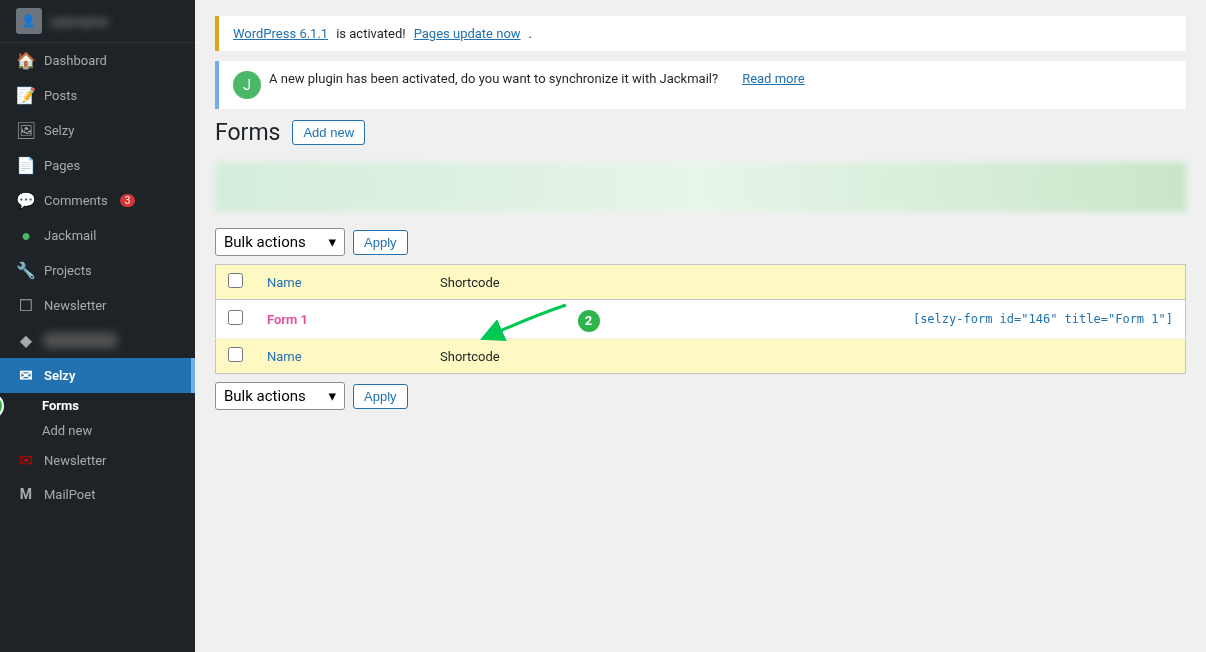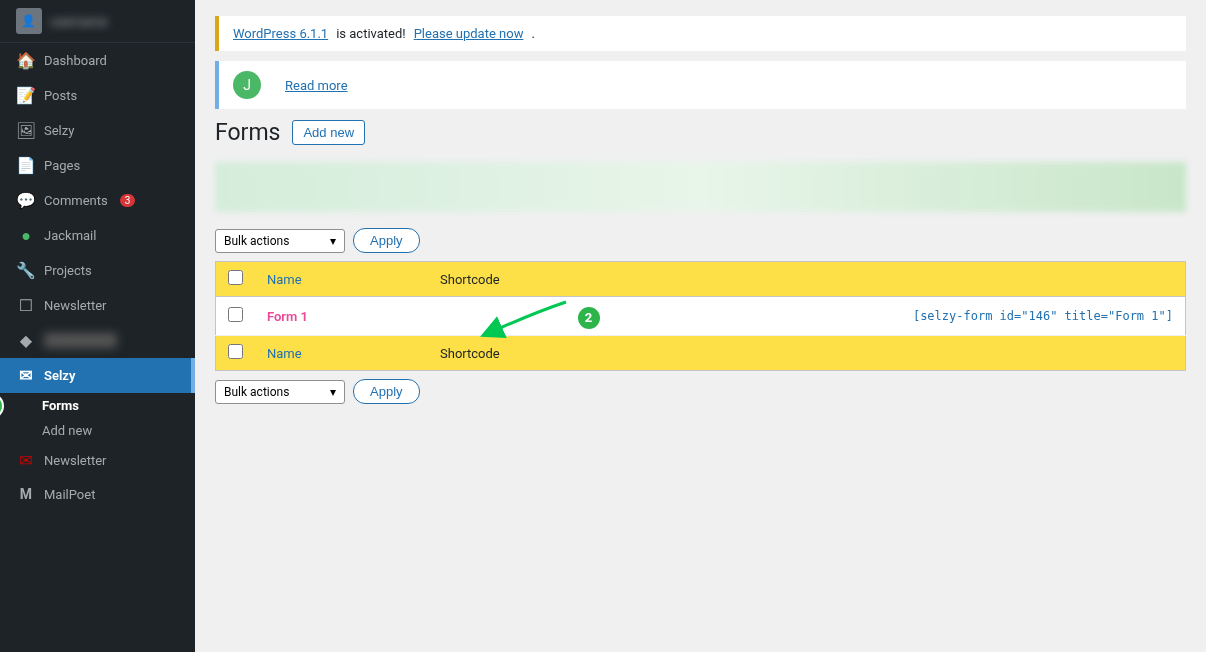--- a/index.html
+++ b/index.html
@@ -59,21 +59,21 @@
 
     
     .notice {
       background: #fff;
       border-left: 4px solid #72aee6;
       padding: 10px 14px;
       margin-bottom: 10px;
       font-size: 13px;
       color: #1d2327;
       display: flex;
-      align-items: center;
+      align-items: flex-start;
       gap: 8px;
     }
     .notice.update { border-left-color: #dba617; }
     .notice a { color: #2271b1; text-decoration: underline; }
     .notice-icon {
       width: 28px;
       height: 28px;
       border-radius: 50%;
       background: #4ab866;
       display: flex;
@@ -120,46 +120,46 @@
       display: flex;
       align-items: center;
       gap: 8px;
       margin-bottom: 8px;
     }
     .bulk-select {
       border: 1px solid #8c8f94;
       background: #fff;
       padding: 4px 8px;
       border-radius: 3px;
-      font-size: 12px;
+      font-size: 15px;
       cursor: pointer;
       display: flex;
       align-items: center;
       gap: 4px;
       min-width: 130px;
     }
     .btn-apply {
       border: 1px solid #2271b1;
       color: #2271b1;
       background: #fff;
-      padding: 4px 16px;
-      border-radius: 12px;
+      padding: 4px 10px;
+      border-radius: 3px;
       cursor: pointer;
       font-size: 13px;
     }
 
     
     .forms-table {
       width: 100%;
       border-collapse: collapse;
       background: #fff;
       border: 1px solid #c3c4c7;
     }
     .forms-table th {
-      background: #fde047;
+      background: #fef9c3;
       border-bottom: 1px solid #c3c4c7;
       padding: 8px 12px;
       text-align: left;
       font-size: 13px;
       color: #1d2327;
       font-weight: 400;
     }
     .forms-table th a { color: #2271b1; text-decoration: none; }
     .forms-table td {
       padding: 10px 12px;
@@ -330,26 +330,27 @@
     <span>MailPoet</span>
   </div>
 </div>
 
 <div id="main">
   <div id="content-area">
 
     <div class="notice update">
       <a href="#">WordPress 6.1.1</a>
       <span> is activated! </span>
-      <a href="#">Please update now</a>
+      <a href="#">Pages update now</a>
       <span>.</span>
     </div>
 
     <div class="notice">
       <div class="notice-icon">J</div>
+      <span>A new plugin has been activated, do you want to synchronize it with Jackmail?</span>
       <a href="#" style="margin-left:16px;">Read more</a>
     </div>
 
     <div class="page-header">
       <h1 class="page-title">Forms</h1>
       <button class="btn-add-new">Add new</button>
     </div>
 
     <div class="green-banner"></div>
 

